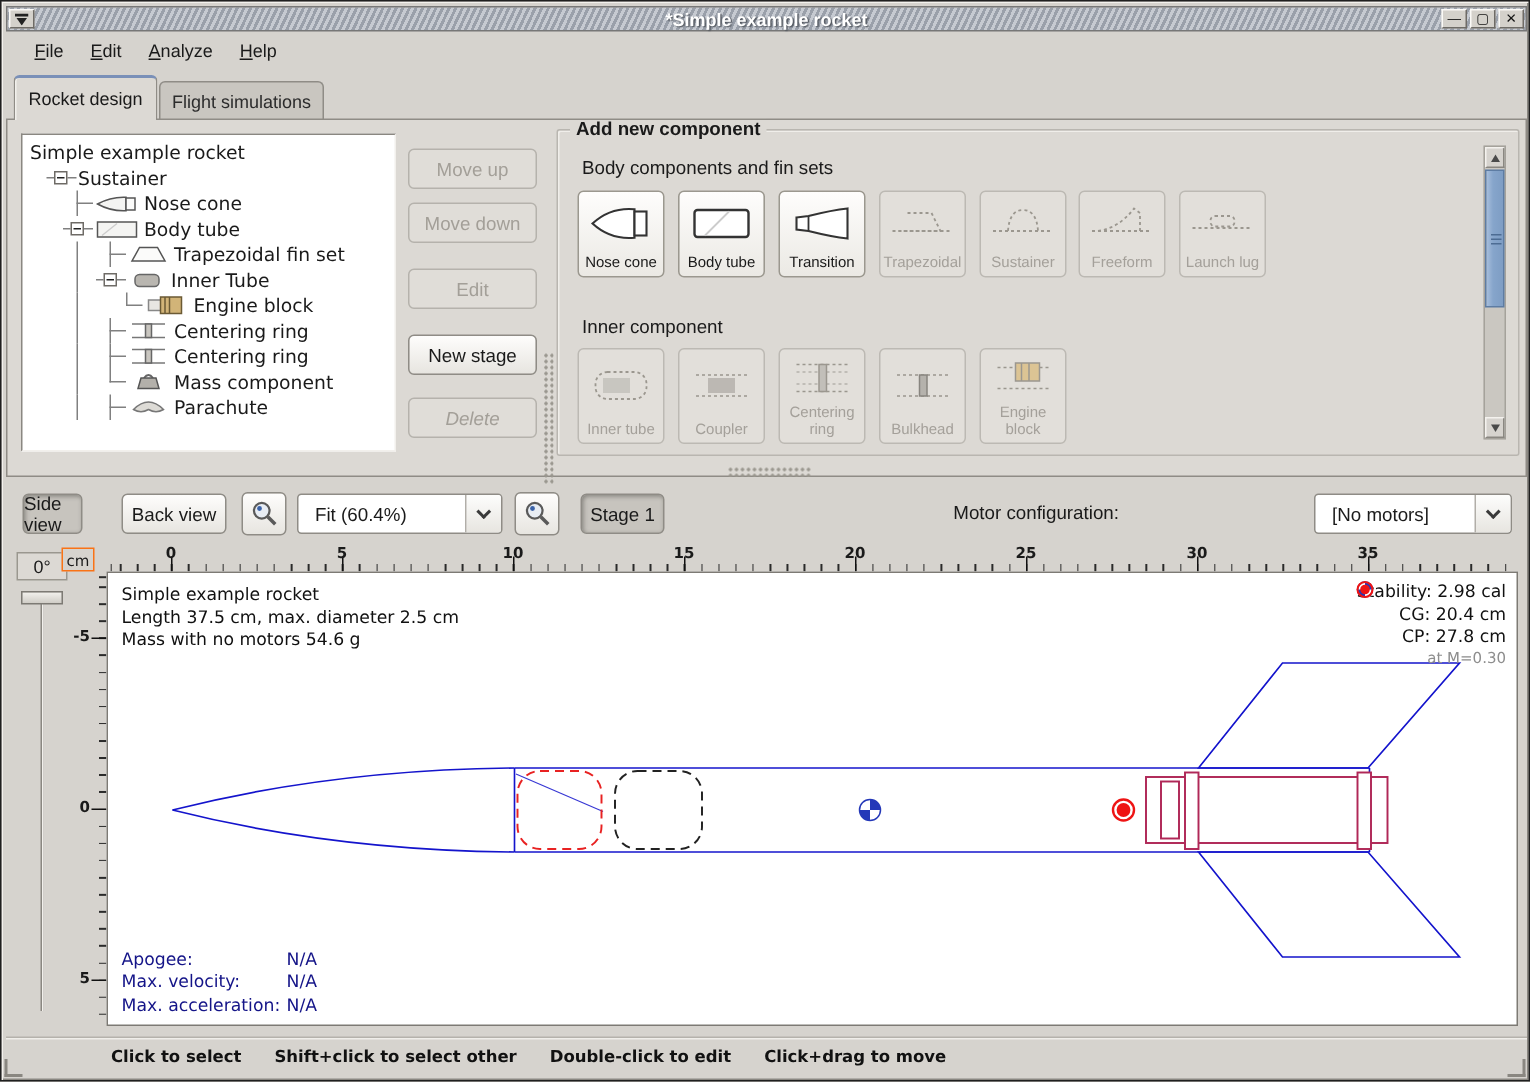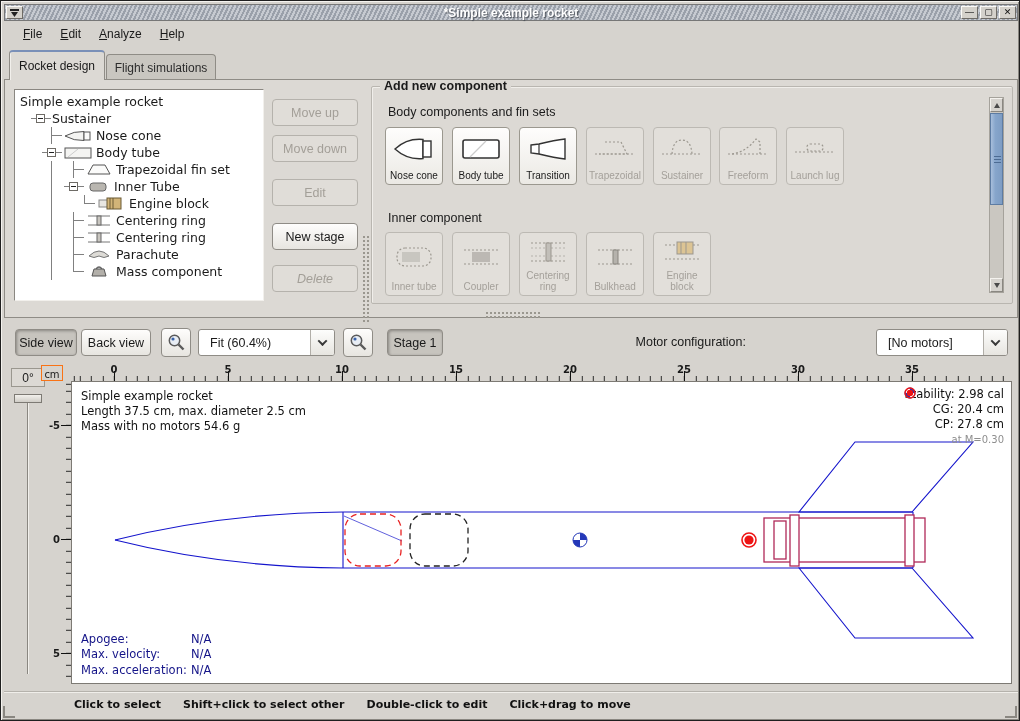--- a/index.html
+++ b/index.html
@@ -257,36 +257,36 @@
           <line x1="2" y1="2" x2="24" y2="2" stroke="#777"></line>
             <line x1="2" y1="11" x2="24" y2="11" stroke="#777"></line>
           <rect x="11" y="2" width="4" height="9" fill="#c9c6c0" stroke="#666" stroke-width="1"></rect>
         </svg>
         <span class="tlabel">Centering ring</span>
       </div>
       <div class="trow">
         <span class="tc sp"></span>
           <span class="tc sp"></span>
           <span class="tc v"></span>
-          <span class="tc b"></span>
-        <svg class="ticon" width="26" height="13" viewBox="0 0 26 13">
-          <path d="M3,8 Q13,-2 23,8 Q18,11 13,8 Q8,11 3,8 Z" fill="#dddbd6" stroke="#777" stroke-width="1"></path>
-        </svg>
-        <span class="tlabel">Parachute</span>
-      </div>
-      <div class="trow">
-        <span class="tc sp"></span>
-          <span class="tc sp"></span>
-          <span class="tc v"></span>
           <span class="tc l"></span>
         <svg class="ticon" width="26" height="13" viewBox="0 0 26 13">
           <path d="M10,4 Q13,0 16,4" fill="none" stroke="#666" stroke-width="1.3"></path>
           <path d="M8,4 L18,4 L20,11 L6,11 Z" fill="#b3b0aa" stroke="#555" stroke-width="1"></path>
         </svg>
         <span class="tlabel">Mass component</span>
+      </div>
+      <div class="trow">
+        <span class="tc sp"></span>
+          <span class="tc sp"></span>
+          <span class="tc v"></span>
+          <span class="tc b"></span>
+        <svg class="ticon" width="26" height="13" viewBox="0 0 26 13">
+          <path d="M3,8 Q13,-2 23,8 Q18,11 13,8 Q8,11 3,8 Z" fill="#dddbd6" stroke="#777" stroke-width="1"></path>
+        </svg>
+        <span class="tlabel">Parachute</span>
       </div>
     </div>
 
     <div class="actcol">
       <div class="btn act disabled" style="top:10px;">Move up</div>
       <div class="btn act disabled" style="top:46px;">Move down</div>
       <div class="btn act disabled" style="top:90px;">Edit</div>
       <div class="btn act" style="top:134px;">New stage</div>
       <div class="btn act disabled" style="top:176px;font-style:italic;">Delete</div>
     </div>
@@ -405,21 +405,21 @@
         <div class="sb-btn" style="bottom:0;">
             <span class="tri-down"></span>
           </div>
       </div>
     </div>
 
     <div class="hsplit" style="top:231px;"></div>
   </div>
 
   <div class="toolbar">
-    <div class="btn tbtn pressed" style="left:11px;width:62px;">Side view</div>
+    <div class="btn tbtn pressed" style="left:11px;width:40px;">Side view</div>
     <div class="btn tbtn" style="left:77px;width:70px;">Back view</div>
     <div class="btn iconbtn" style="left:157px;">
       <svg width="19" height="19" viewBox="0 0 19 19">
         <circle cx="7.5" cy="7.5" r="5.2" fill="#e8edf4" stroke="#5a5a5a" stroke-width="1.5"></circle>
         <circle cx="6" cy="6" r="1.6" fill="#3a62a8"></circle>
         <line x1="11.5" y1="11.5" x2="16.5" y2="16.5" stroke="#5a5a5a" stroke-width="2.4"></line>
       </svg>
     </div>
     <div class="combo" style="left:194px;width:137px;">
       <span class="val">Fit (60.4%)</span>

